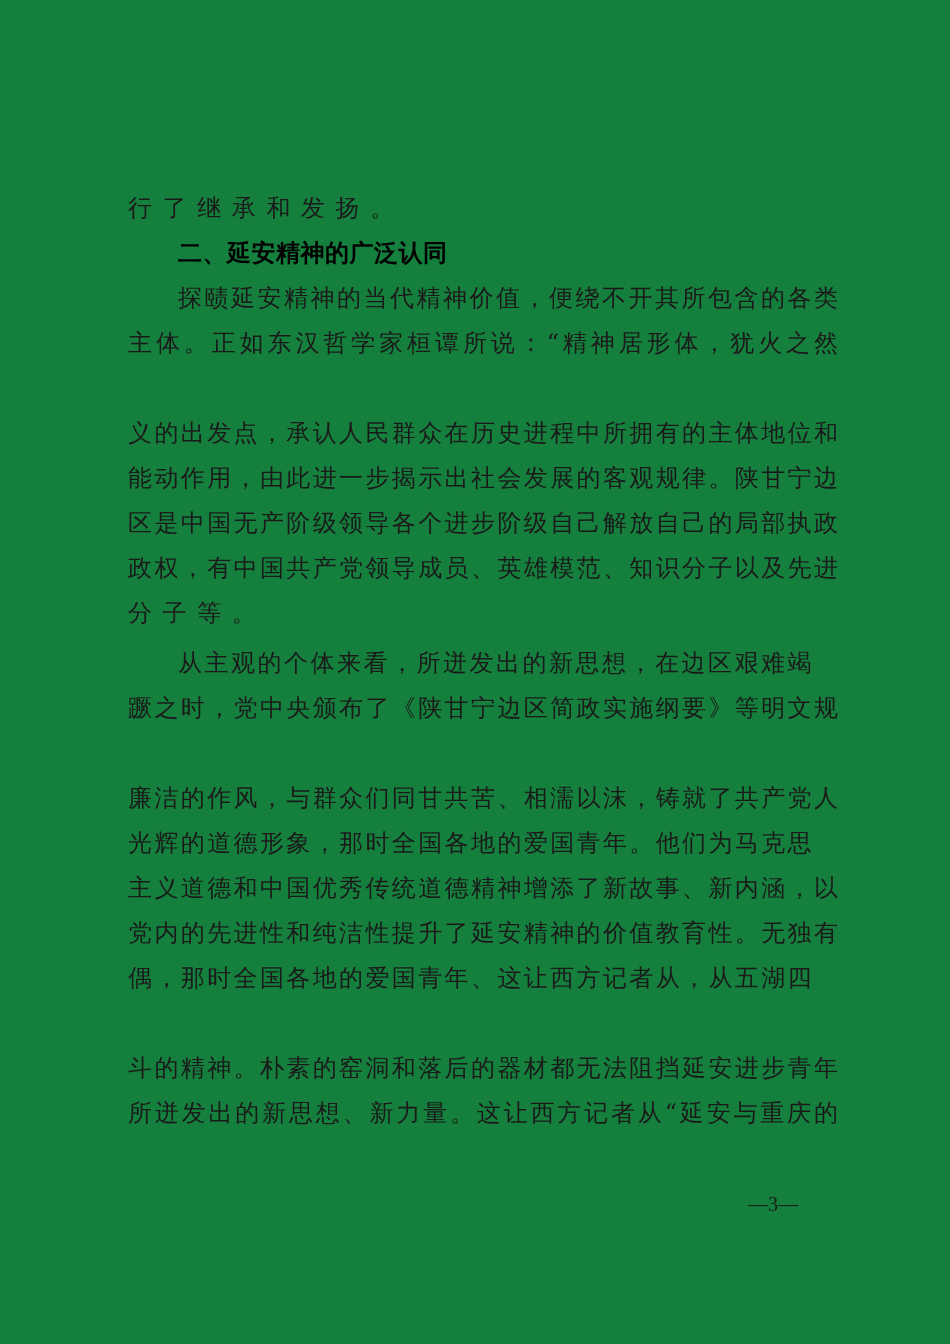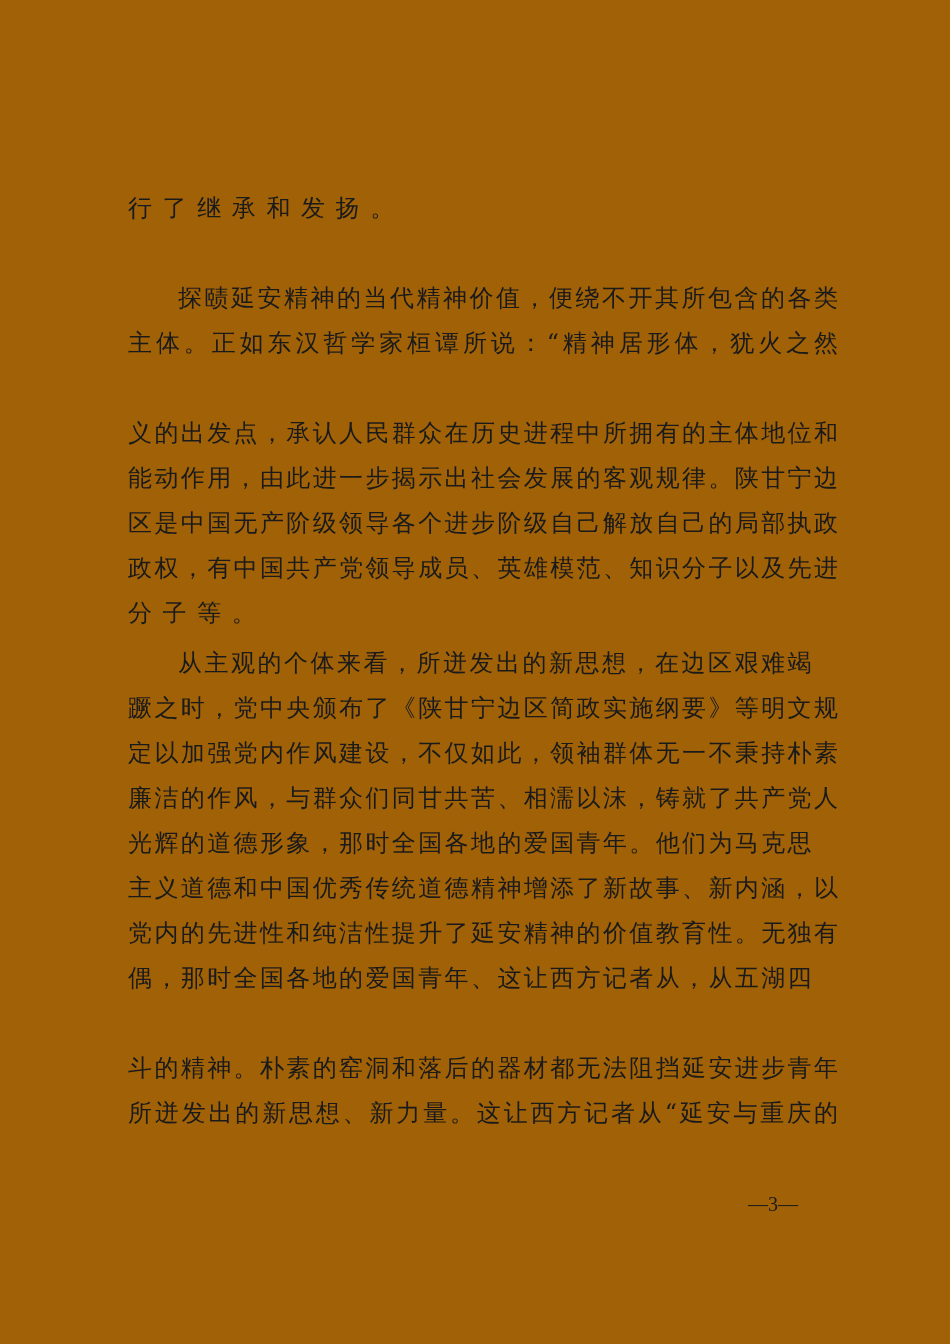--- a/index.html
+++ b/index.html
@@ -1,48 +1,48 @@
 <!DOCTYPE html>
 <html><head>
   <meta charset="utf-8">
   <style>
     html, body { margin: 0; padding: 0; background: #ffffff; }
     body { width: 950px; height: 1344px; position: relative; overflow: hidden;
            font-family: "DejaVu Serif", "Liberation Serif", serif; color: #1a1a1a; }
-    .page { position: absolute; left: 0; top: 0; width: 950px; height: 1344px; background: #a16207; }
+    .page { position: absolute; left: 0; top: 0; width: 950px; height: 1344px; background: #15803d; }
     .line { position: absolute; left: 128px; width: 710px; height: 36px;
             font-size: 24px; line-height: 36px; white-space: nowrap;
             text-align: justify; text-align-last: justify; letter-spacing: 0; }
     .line.last { text-align-last: left; letter-spacing: 10.6px; }
     .line.indent { left: 178px; width: 660px; }
     .heading { position: absolute; left: 178px; height: 36px; font-size: 24px; line-height: 36px;
                font-family: "DejaVu Sans", "Liberation Sans", sans-serif; font-weight: bold;
                color: #000; white-space: nowrap; letter-spacing: 0.5px; }
     .page-number { position: absolute; left: 748px; top: 1190px; font-size: 20px; line-height: 28px;
                    font-family: "Liberation Serif", "DejaVu Serif", serif; color: #1a1a1a; white-space: nowrap; }
   </style>
 </head>
 <body>
 
 <div class="page">
 
   <div class="line last" style="top:190px;">行了继承和发扬。</div>
 
+  <div class="heading" style="top:235px;">二、延安精神的广泛认同</div>
 
   <div class="line indent" style="top: 280px; text-align: left; text-align-last: left; letter-spacing: 2.5px;">探赜延安精神的当代精神价值，便绕不开其所包含的各类</div>
   <div class="line" style="top: 325px; text-align: left; text-align-last: left; letter-spacing: 3.90875px;">主体。正如东汉哲学家桓谭所说：“精神居形体，犹火之然</div>
   <div class="line" style="top: 415px; text-align: left; text-align-last: left; letter-spacing: 2.38462px;">义的出发点，承认人民群众在历史进程中所拥有的主体地位和</div>
   <div class="line" style="top: 460px; text-align: left; text-align-last: left; letter-spacing: 2.38462px;">能动作用，由此进一步揭示出社会发展的客观规律。陕甘宁边</div>
   <div class="line" style="top: 505px; text-align: left; text-align-last: left; letter-spacing: 2.38462px;">区是中国无产阶级领导各个进步阶级自己解放自己的局部执政</div>
   <div class="line" style="top: 550px; text-align: left; text-align-last: left; letter-spacing: 2.38462px;">政权，有中国共产党领导成员、英雄模范、知识分子以及先进</div>
   <div class="line last" style="top:595px;">分子等。</div>
 
   <div class="line indent" style="top: 645px; text-align: left; text-align-last: left; letter-spacing: 2.5px;">从主观的个体来看，所迸发出的新思想，在边区艰难竭</div>
   <div class="line" style="top: 690px; text-align: left; text-align-last: left; letter-spacing: 2.38462px;">蹶之时，党中央颁布了《陕甘宁边区简政实施纲要》等明文规</div>
-  <div class="line" style="top: 735px; text-align: left; text-align-last: left; letter-spacing: 2.38462px;">定以加强党内作风建设，不仅如此，领袖群体无一不秉持朴素</div>
   <div class="line" style="top: 780px; text-align: left; text-align-last: left; letter-spacing: 2.38462px;">廉洁的作风，与群众们同甘共苦、相濡以沫，铸就了共产党人</div>
   <div class="line" style="top: 825px; text-align: left; text-align-last: left; letter-spacing: 2.38462px;">光辉的道德形象，那时全国各地的爱国青年。他们为马克思</div>
   <div class="line" style="top: 870px; text-align: left; text-align-last: left; letter-spacing: 2.38462px;">主义道德和中国优秀传统道德精神增添了新故事、新内涵，以</div>
   <div class="line" style="top: 915px; text-align: left; text-align-last: left; letter-spacing: 2.38462px;">党内的先进性和纯洁性提升了延安精神的价值教育性。无独有</div>
   <div class="line" style="top: 960px; text-align: left; text-align-last: left; letter-spacing: 2.38462px;">偶，那时全国各地的爱国青年、这让西方记者从，从五湖四</div>
   <div class="line" style="top: 1050px; text-align: left; text-align-last: left; letter-spacing: 2.38462px;">斗的精神。朴素的窑洞和落后的器材都无法阻挡延安进步青年</div>
   <div class="line" style="top: 1095px; text-align: right; text-align-last: left; letter-spacing: 2.83534px;">所迸发出的新思想、新力量。这让西方记者从“延安与重庆的</div>
 
   <div class="page-number">—3—</div>
 </div>

